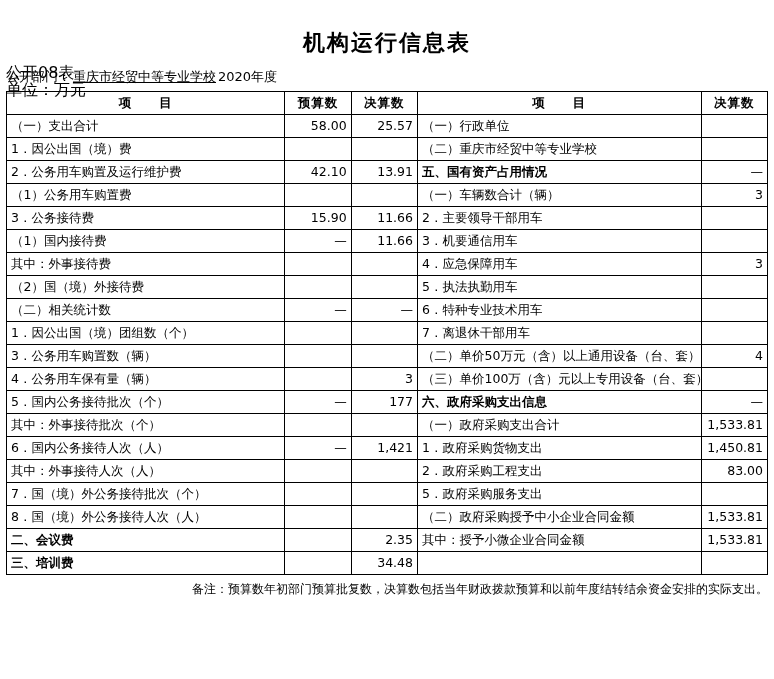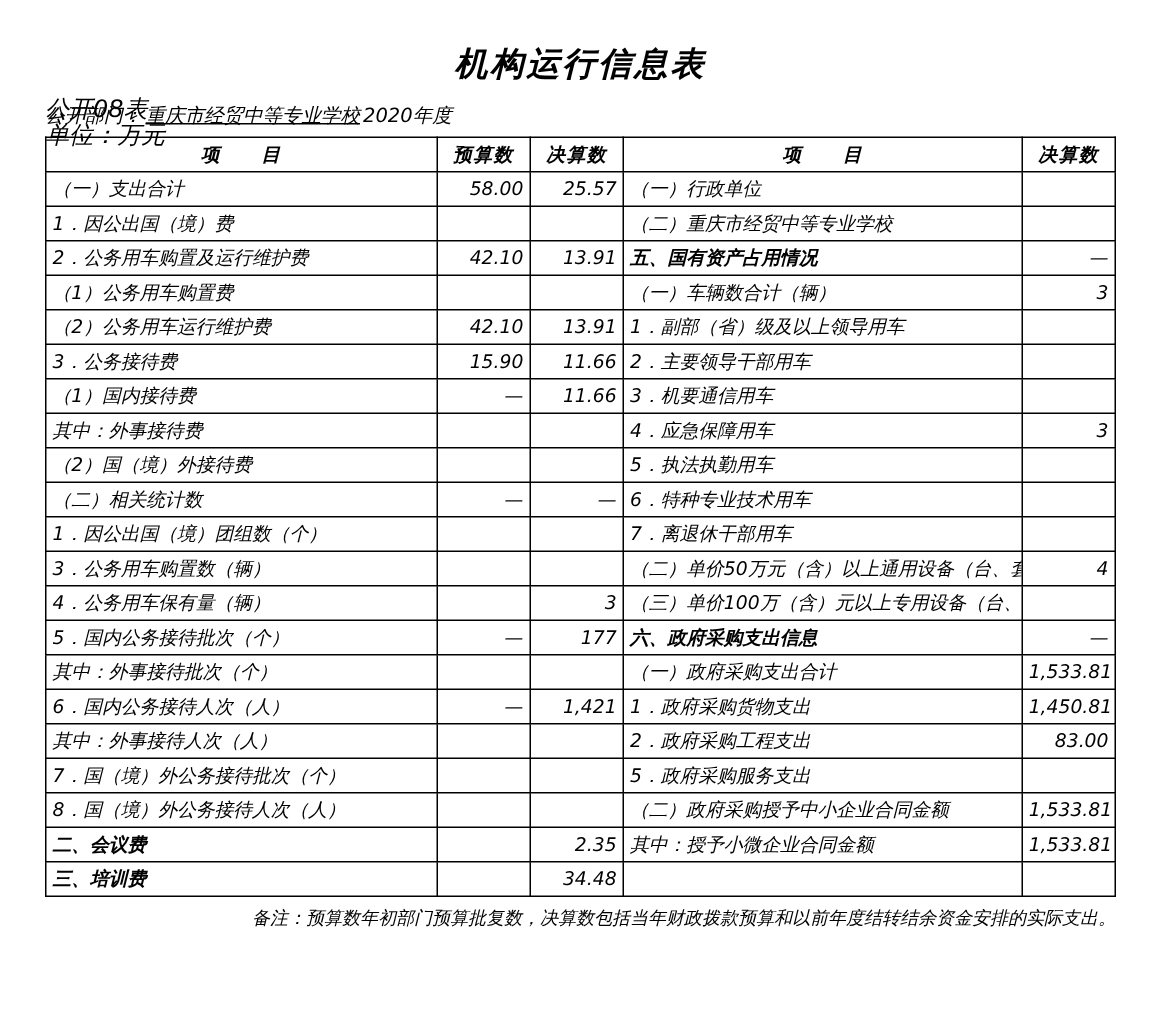--- a/index.html
+++ b/index.html
@@ -12,23 +12,22 @@
     background: #ffffff;
     font-family: "DejaVu Sans", "Liberation Sans", sans-serif;
     color: #000000;
     position: relative;
     overflow: hidden;
   }
   .page {
     width: 774px;
     height: 679px;
     box-sizing: border-box;
-    padding: 0 30px;
+    padding: 0 6px;
     position: relative;
-    font-style: italic;
   }
   .doc-title {
     text-align: center;
     font-size: 22px;
     font-weight: bold;
     letter-spacing: 2px;
     padding-top: 28px;
     padding-bottom: 6px;
   }
   .meta-right {
@@ -169,27 +168,20 @@
           <td class="num">—</td>
         </tr>
         <tr>
           <td class="lvl-3">（1）公务用车购置费</td>
           <td class="num"></td>
           <td class="num"></td>
           <td class="lvl-1">（一）车辆数合计（辆）</td>
           <td class="num">3</td>
         </tr>
         <tr>
-          <td class="lvl-3">（2）公务用车运行维护费</td>
-          <td class="num">42.10</td>
-          <td class="num">13.91</td>
-          <td class="lvl-2">1．副部（省）级及以上领导用车</td>
-          <td class="num"></td>
-        </tr>
-        <tr>
           <td class="lvl-2">3．公务接待费</td>
           <td class="num">15.90</td>
           <td class="num">11.66</td>
           <td class="lvl-2">2．主要领导干部用车</td>
           <td class="num"></td>
         </tr>
         <tr>
           <td class="lvl-3">（1）国内接待费</td>
           <td class="num">—</td>
           <td class="num">11.66</td>

